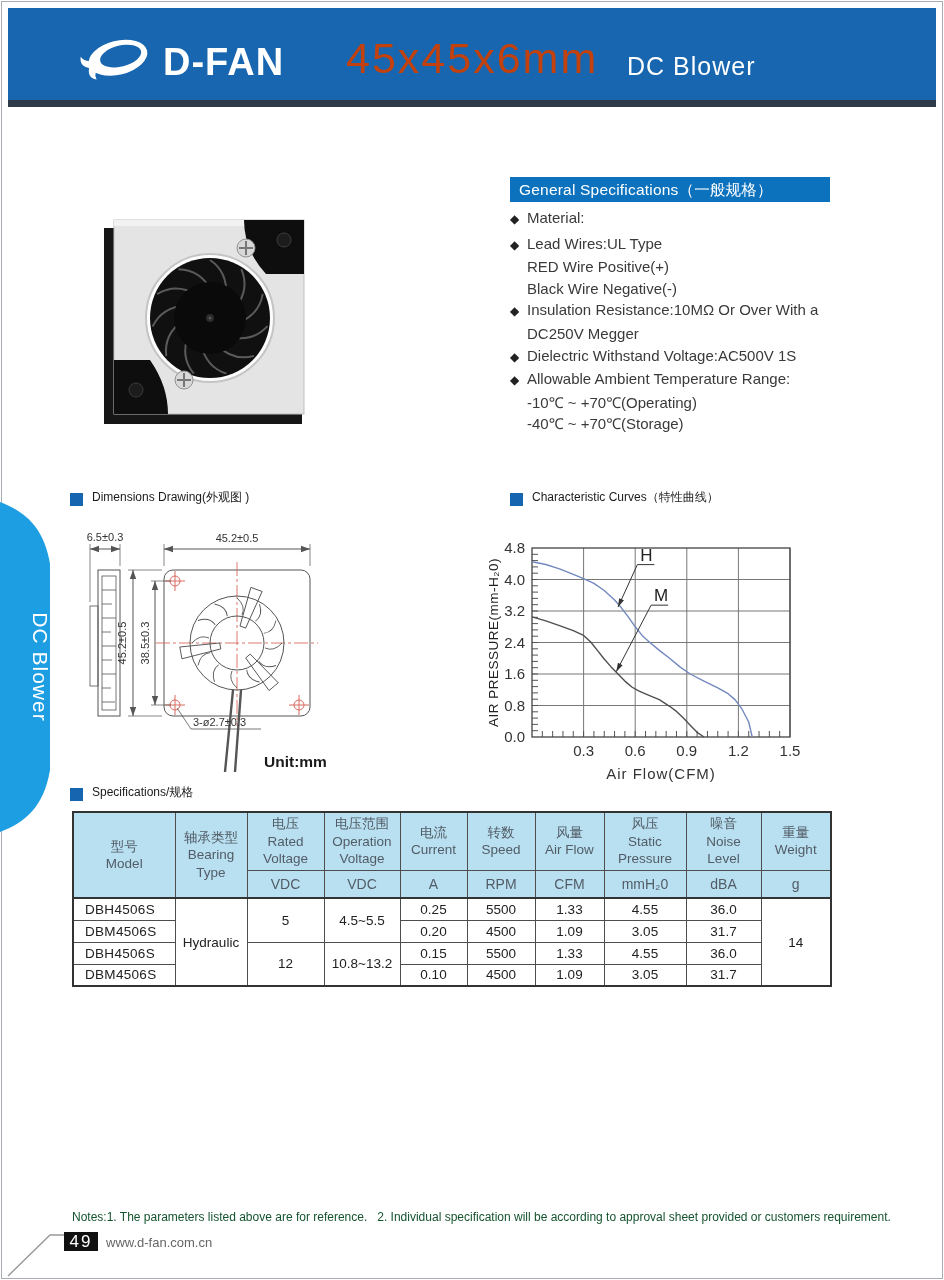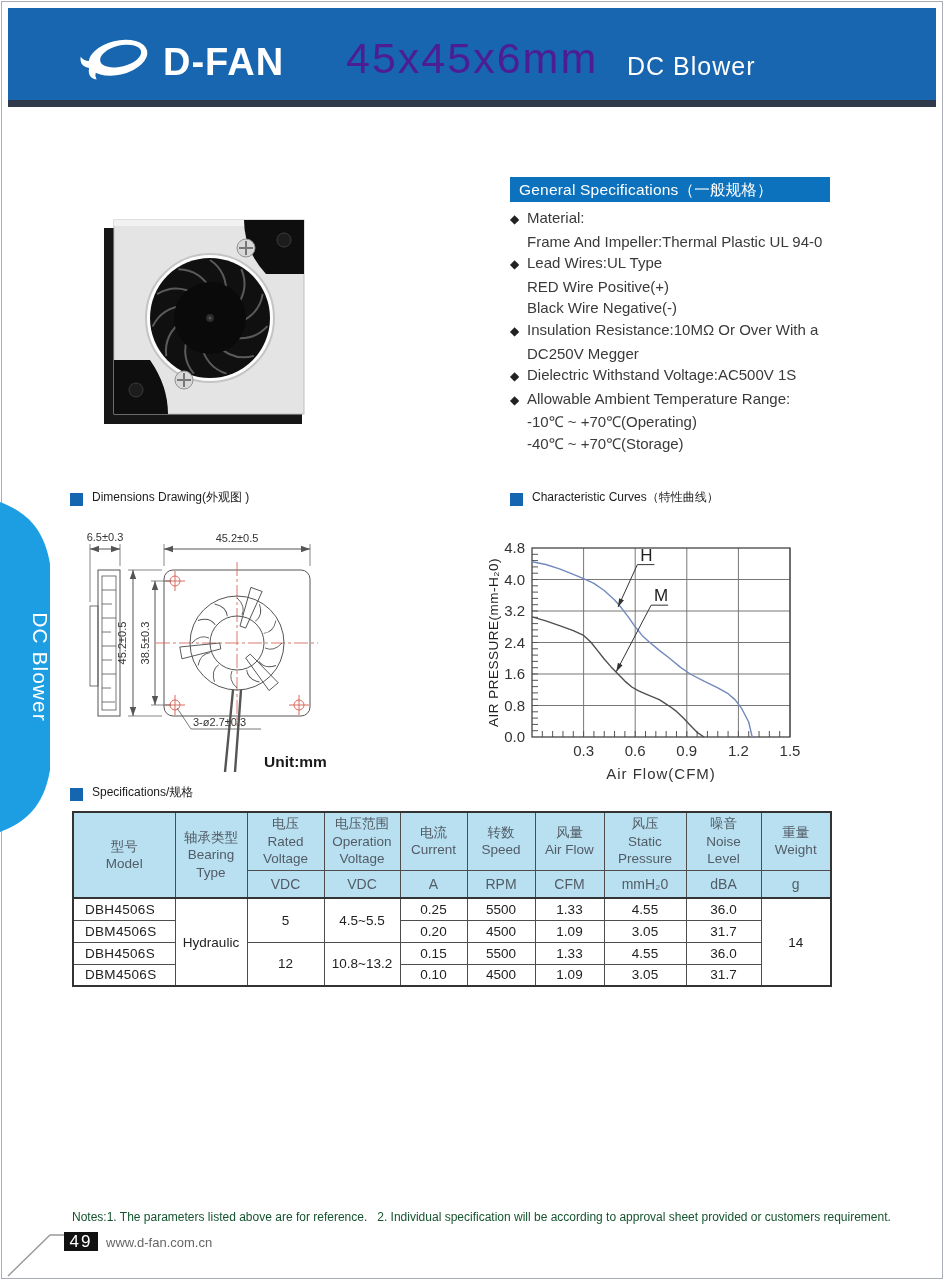--- a/index.html
+++ b/index.html
@@ -6,21 +6,21 @@
   *{box-sizing:border-box;}
   .page{
     position:relative;width:944px;height:1280px;background:#fff;
     font-family:"Liberation Sans", sans-serif;overflow:hidden;
     outline:1px solid #a7adb3;outline-offset:-2px;margin:0 auto;padding-left:28px;
   }
   
   .header-bar{position:absolute;left:8px;top:8px;width:928px;height:92px;background:#1866b0;}
   .dark-strip{position:absolute;left:8px;top:100px;width:928px;height:7px;background:#2e3a4a;}
   .brand-text{position:absolute;left:163px;top:41px;font-size:38px;font-weight:700;color:#fff;letter-spacing:1px;}
-  .hdr-title{position:absolute;left:346px;top:34px;font-size:43px;font-weight:400;color:#4c1d95;letter-spacing:2px;}
+  .hdr-title{position:absolute;left:346px;top:34px;font-size:43px;font-weight:400;color:#c2410c;letter-spacing:2px;}
   .hdr-sub{position:absolute;left:627px;top:52px;font-size:25px;font-weight:400;color:#fff;letter-spacing:1px;}
   .logo-svg{position:absolute;left:76px;top:28px;}
   
   .side-tab{position:absolute;left:0;top:502px;}
   
   .model-title{position:absolute;left:130px;top:144px;font-size:48px;font-weight:500;color:#151515;letter-spacing:1px;}
   .product-svg{position:absolute;left:98px;top:210px;}
   
   .gen-hdr{position:absolute;left:510px;top:177px;width:320px;height:25px;background:#0d72be;color:#fff;
            font-size:15.5px;line-height:25px;padding-left:9px;letter-spacing:0.2px;}
@@ -117,21 +117,20 @@
   </svg>
 
   <div class="gen-hdr">General Specifications（一般规格）</div>
   <div class="gs-list" id="gs-list">
       <div class="gs-line">
         <span class="gs-b">◆</span>
         <span>Material:</span>
       </div>
       <div class="gs-line">
         <span class="gs-b"></span>
-        <span>Frame And Impeller:Thermal Plastic UL 94-0</span>
       </div>
       <div class="gs-line">
         <span class="gs-b">◆</span>
         <span>Lead Wires:UL Type</span>
       </div>
       <div class="gs-line">
         <span class="gs-b"></span>
         <span>RED Wire Positive(+)</span>
       </div>
       <div class="gs-line">

